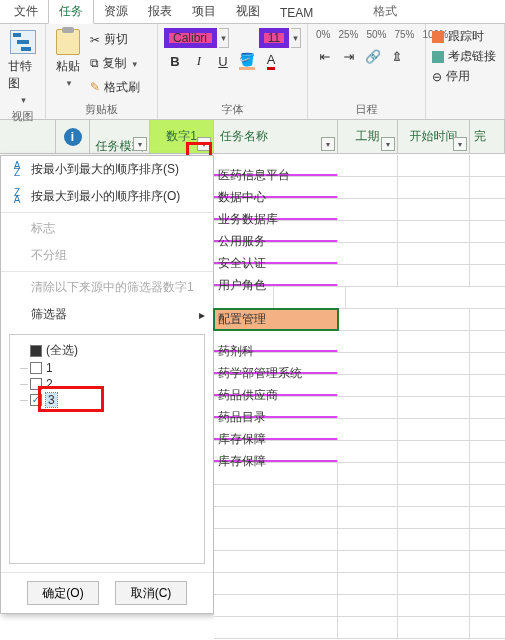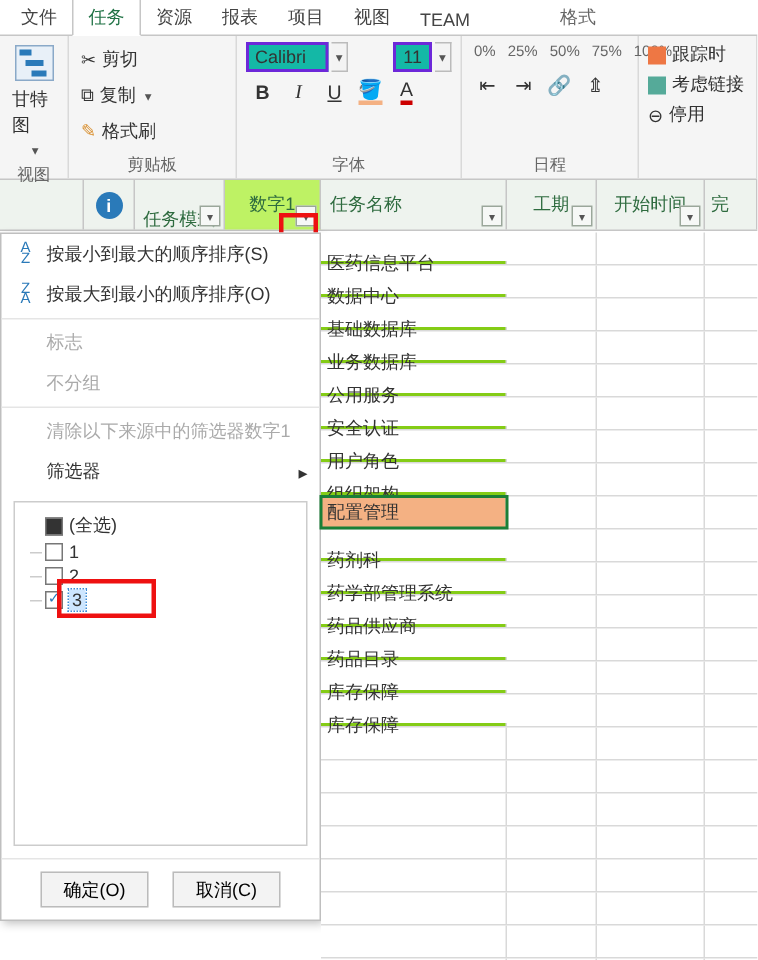--- a/index.html
+++ b/index.html
@@ -81,21 +81,21 @@
   }
   .paste-icon {
     width:24px;height:26px;background:#f8e8b0;border:1px solid #c8a850;position:relative;border-radius:2px;
   }
   .paste-icon::before{content:"";position:absolute;top:-3px;left:5px;width:12px;height:6px;background:#aaa;border-radius:2px;}
   .small-rows { display:flex; flex-direction:column; justify-content:space-around; padding:2px 2px; }
   .small-btn { display:flex; align-items:center; gap:4px; font-size:12px; padding:1px 2px; cursor:pointer; white-space:nowrap; }
   .font-group-body{display:flex;flex-direction:column;gap:2px;padding:2px;}
   .font-row{display:flex;gap:2px;align-items:center;}
   .font-combo, .size-combo{
-    border:2px solid #6d28d9;background:#14b8a6;height:20px;display:flex;align-items:center;padding:0 4px;font-size:12px;
+    border:5px solid #6d28d9;background:#ec4899;height:20px;display:flex;align-items:center;padding:0 4px;font-size:12px;
   }
   .font-combo{width:68px;} .size-combo{width:30px;justify-content:center;margin-left:28px;}
   .combo-arrow{width:14px;height:20px;border:1px solid #bbb;border-left:none;background:#f3f3f3;display:flex;align-items:center;justify-content:center;font-size:9px;color:#555;}
   .fmt-btn{width:22px;height:22px;border:1px solid transparent;display:flex;align-items:center;justify-content:center;font-size:13px;cursor:pointer;}
   .fmt-btn b{font-weight:bold;} .fmt-btn i{font-style:italic;font-family:serif;}
   .pct-row{display:flex;gap:4px;font-size:10px;color:#666;align-items:center;}
   .pct{padding:1px 2px;cursor:pointer;}
   .sched-col{display:flex;flex-direction:column;gap:3px;padding:2px 2px;}
   .sched-btn{display:flex;align-items:center;gap:4px;font-size:12px;cursor:pointer;white-space:nowrap;}
   .sq{width:12px;height:12px;display:inline-block;}
@@ -132,21 +132,21 @@
   .tree-label{font-size:12px;}
   .tree-label.sel{background:#cde6ff;outline:1px dotted #3a8bd6;padding:0 2px;}
   .fp-buttons{display:flex;justify-content:center;gap:16px;padding:8px;border-top:1px solid #e5e5e5;}
   .dlg-btn{min-width:72px;height:24px;border:1px solid #bbb;background:#f3f3f3;cursor:pointer;font-size:12px;}
   
   .grid{
     position:absolute;left:214px;top:155px;right:0;bottom:0;background:#fff;
   }
   .gridrow{height:22px;display:flex;border-bottom:1px solid #d9d9d9;}
   .task-col{width:124px;border-right:1px solid #d9d9d9;padding:0 4px;display:flex;align-items:center;font-size:12px;}
-  .task-col.filled{background:#84cc16;margin-top:19px;}
+  .task-col.filled{background:#d946ef;margin-top:19px;}
   .task-col.selected{background:#f4b183;outline:2px solid #1a7f37;outline-offset:-1px;}
   .time-col{width:60px;border-right:1px solid #d9d9d9;}
   .start-col{width:72px;border-right:1px solid #d9d9d9;}
   .end-col{flex:1;}
   .dropdown-caret::after{content:"▾";font-size:9px;color:#555;margin-left:2px;}
 </style>
 </head>
 <body>
 
 <div class="tabs">
@@ -170,20 +170,27 @@
           </div>
         <span>甘特图</span>
         <span class="dropdown-caret"></span>
       </div>
     </div>
     <div class="group-label">视图</div>
   </div>
 
   <div class="group" style="width:112px;">
     <div class="group-body">
+      <div class="big-btn">
+        <div class="big-icon">
+            <div class="paste-icon"></div>
+          </div>
+        <span>粘贴</span>
+        <span class="dropdown-caret"></span>
+      </div>
       <div class="small-rows">
         <div class="small-btn">
           <span>✂</span>
           <span>剪切</span>
         </div>
         <div class="small-btn">
           <span>⧉</span>
           <span>复制</span>
             <span class="dropdown-caret"></span>
         </div>
@@ -362,26 +369,20 @@
       <div class="start-col"></div>
       <div class="end-col"></div>
     </div>
     <div class="gridrow">
       <div class="task-col filled">数据中心</div>
       <div class="time-col"></div>
       <div class="start-col"></div>
       <div class="end-col"></div>
     </div>
     <div class="gridrow">
-      <div class="task-col filled">基础数据库</div>
-      <div class="time-col"></div>
-      <div class="start-col"></div>
-      <div class="end-col"></div>
-    </div>
-    <div class="gridrow">
       <div class="task-col filled">业务数据库</div>
       <div class="time-col"></div>
       <div class="start-col"></div>
       <div class="end-col"></div>
     </div>
     <div class="gridrow">
       <div class="task-col filled">公用服务</div>
       <div class="time-col"></div>
       <div class="start-col"></div>
       <div class="end-col"></div>
@@ -392,21 +393,20 @@
       <div class="start-col"></div>
       <div class="end-col"></div>
     </div>
     <div class="gridrow">
       <div class="task-col filled">用户角色</div>
       <div class="time-col"></div>
       <div class="start-col"></div>
       <div class="end-col"></div>
     </div>
     <div class="gridrow">
-      <div class="task-col filled">组织架构</div>
       <div class="time-col"></div>
       <div class="start-col"></div>
       <div class="end-col"></div>
     </div>
     <div class="gridrow">
       <div class="task-col selected">配置管理</div>
       <div class="time-col"></div>
       <div class="start-col"></div>
       <div class="end-col"></div>
     </div>

